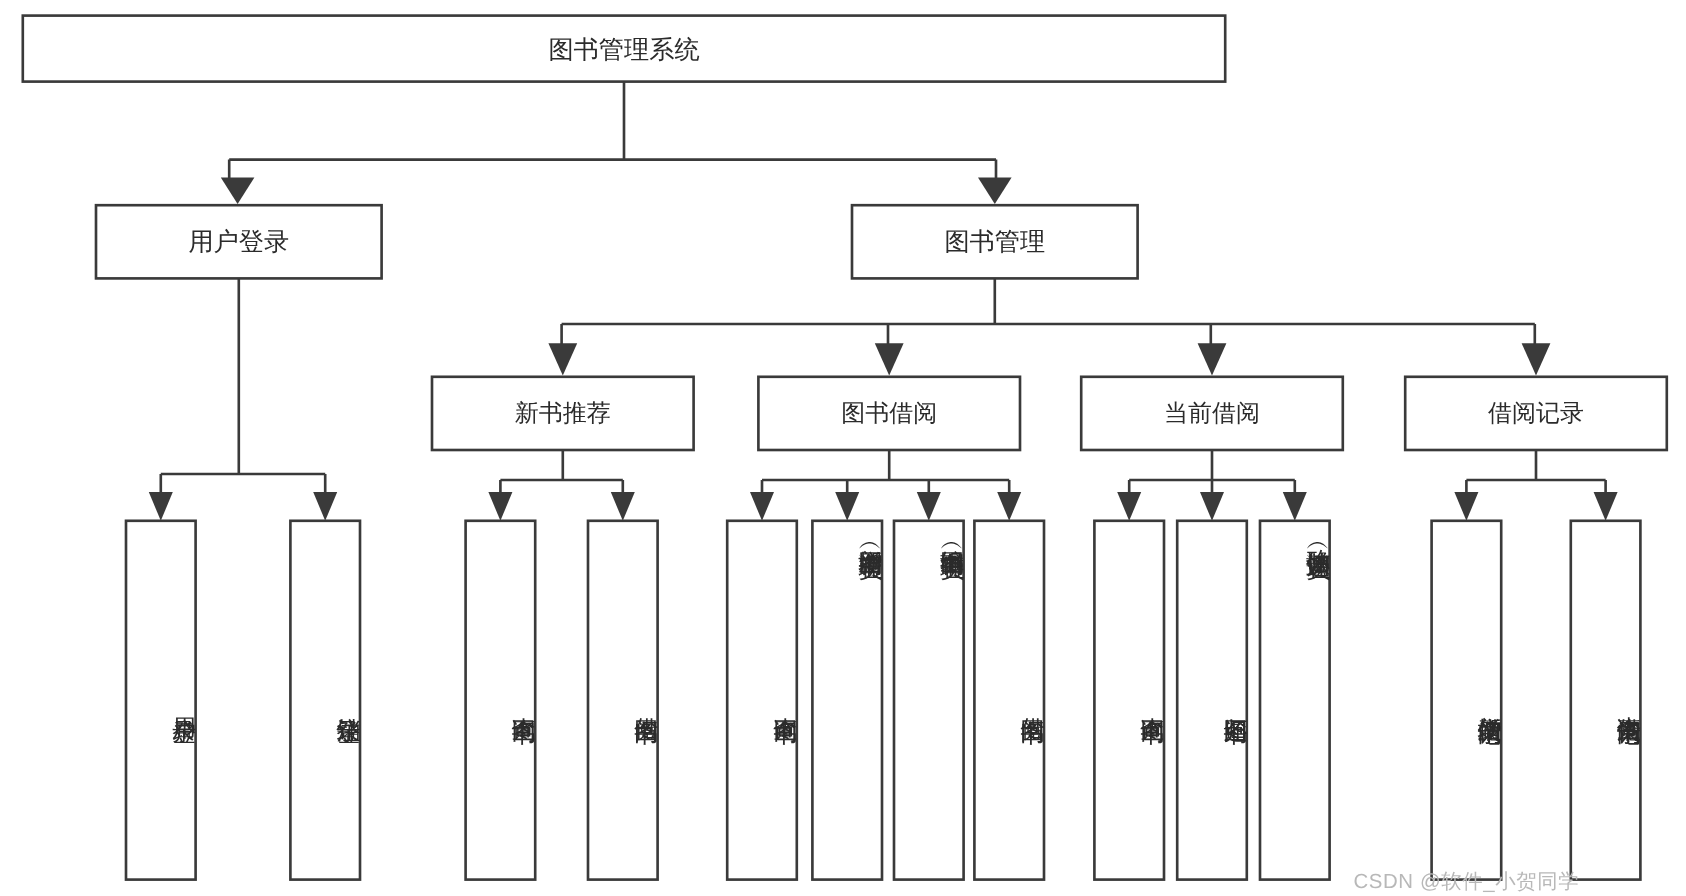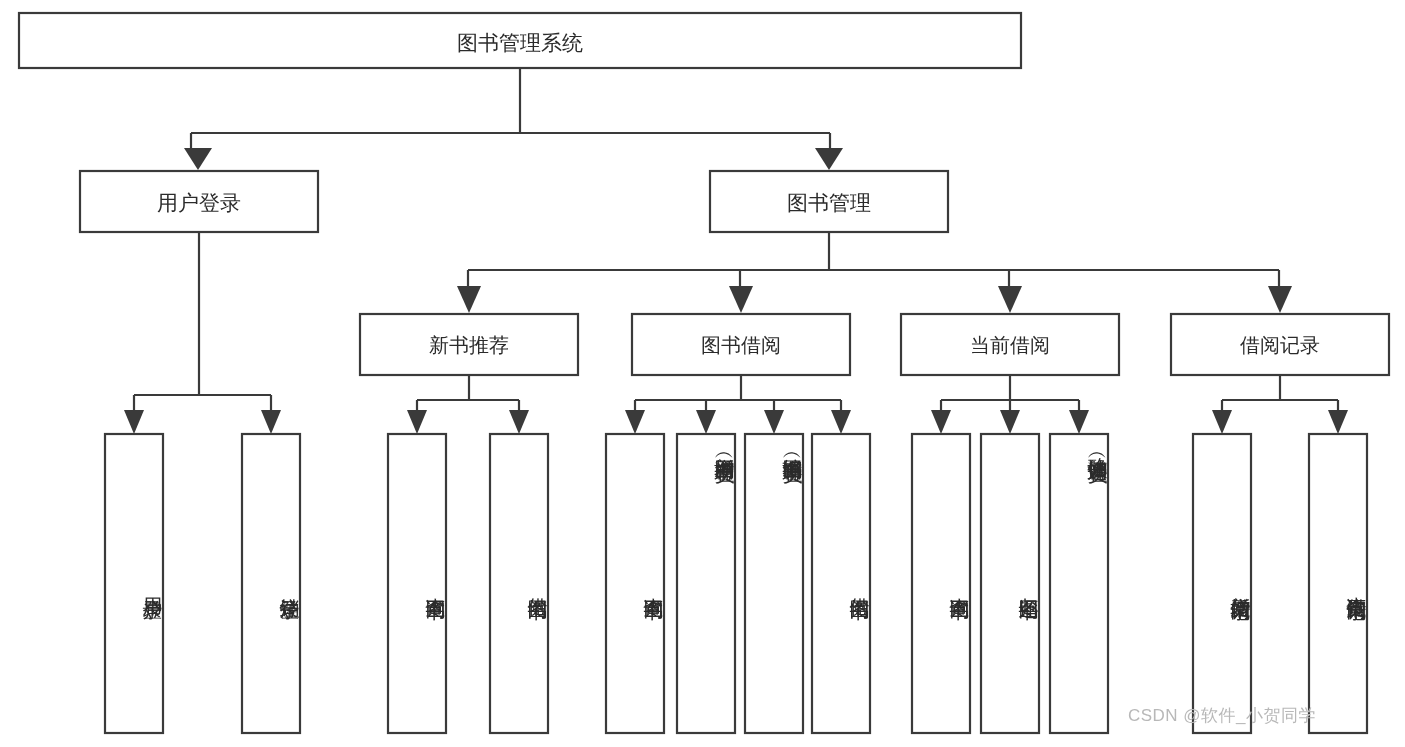--- a/index.html
+++ b/index.html
@@ -63,21 +63,21 @@
     pointer-events: none;
     display: flex;
     justify-content: flex-start;
   }
   .vlabel.centered {
     justify-content: center;
   }
   .watermark {
     position: absolute;
     right: 8px;
-    bottom: 20px;
+    bottom: 1px;
     font-family: "Liberation Sans", "DejaVu Sans", sans-serif;
     font-size: 17px;
     color: #b8b8b8;
     letter-spacing: 0.5px;
     white-space: nowrap;
   }
 </style>
 </head>
 <body>
 

